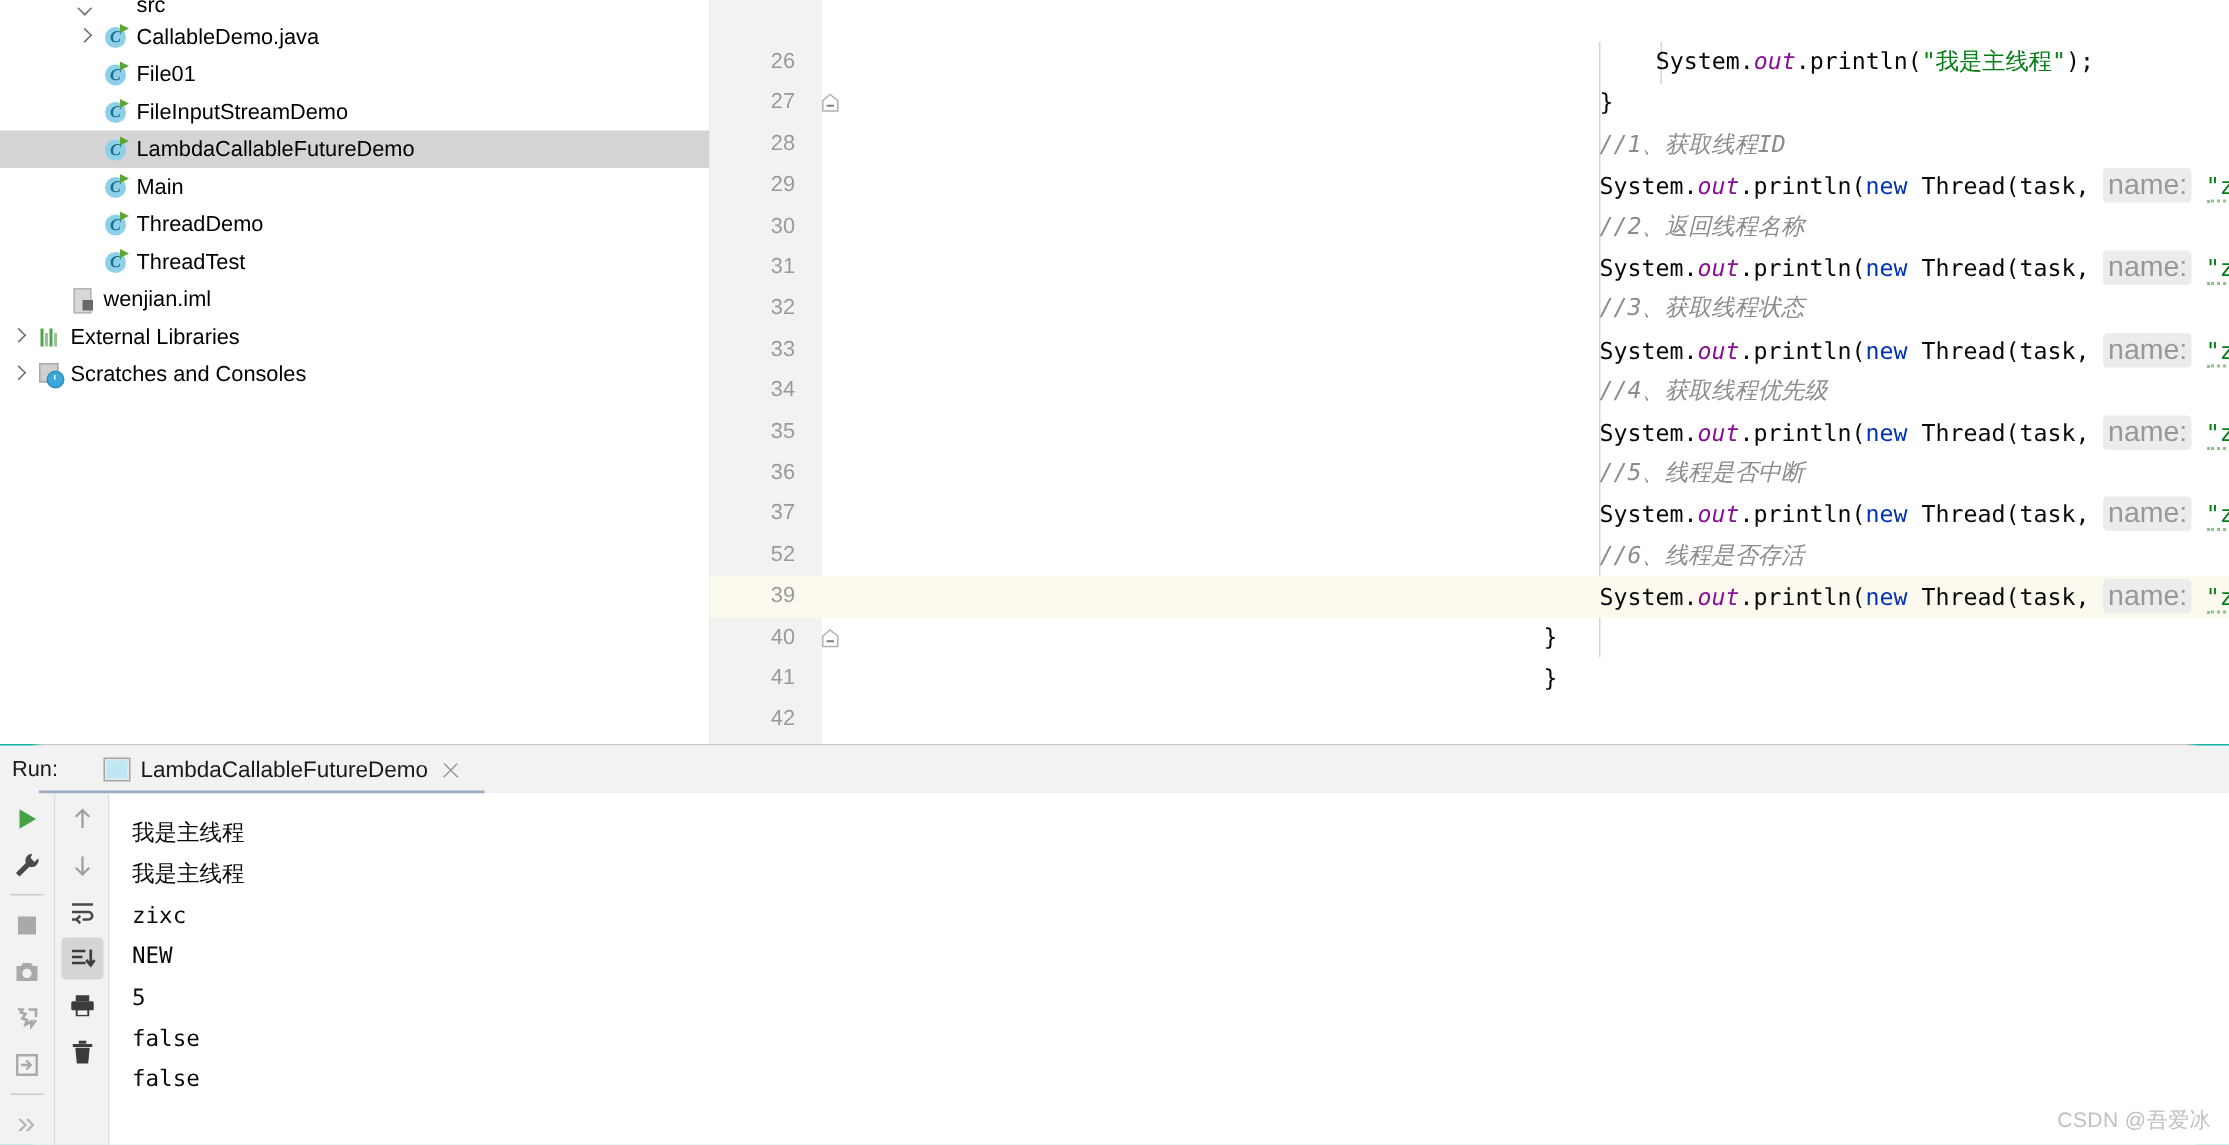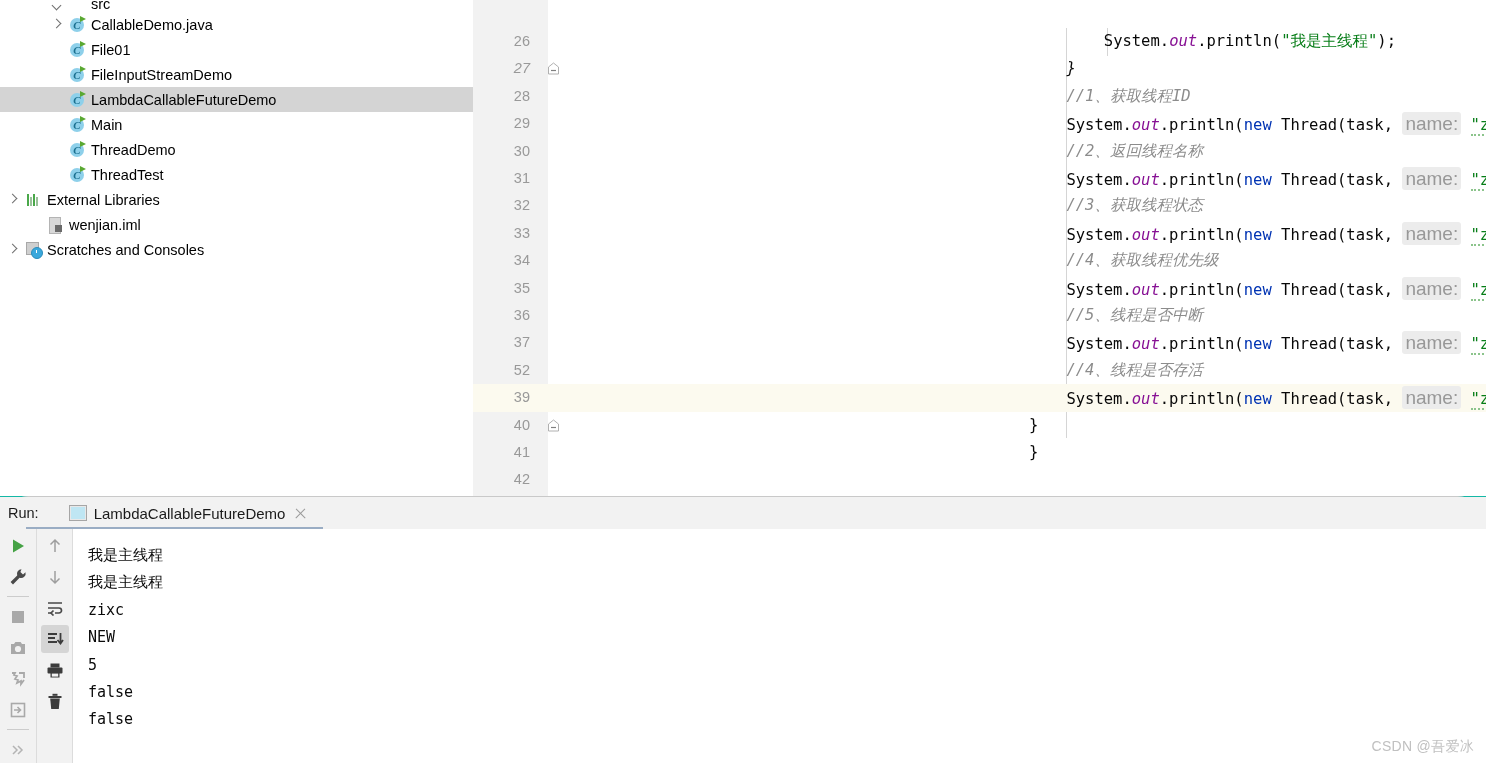--- a/index.html
+++ b/index.html
@@ -391,72 +391,72 @@
         <span style="display: inline-block; width: 52px; flex: 0 0 52px;"></span>
         <span class="arrow " style="margin-right: 6px;"></span>
         <span class="tw-icon ico-class">
           <span class="disc"></span>
           <span class="letter">C</span>
           <span class="tri"></span>
         </span>
         <span class="tree-label">ThreadTest</span>
       </div>
       <div class="tree-row">
+        <span style="display: inline-block; width: 30px; flex: 0 0 30px;"></span>
+        <span class="arrow " style="margin-right: 6px;"></span>
+        <span class="tw-icon ico-iml">
+          <span class="pg"></span>
+          <span class="pin"></span>
+        </span>
+        <span class="tree-label">wenjian.iml</span>
+      </div>
+      <div class="tree-row">
         <span style="display: inline-block; width: 8px; flex: 0 0 8px;"></span>
         <span class="arrow closed" style="margin-right: 6px;"></span>
         <span class="tw-icon ico-lib">
           <i></i>
           <i></i>
           <i></i>
           <i></i>
         </span>
         <span class="tree-label">External Libraries</span>
       </div>
       <div class="tree-row">
-        <span style="display: inline-block; width: 30px; flex: 0 0 30px;"></span>
-        <span class="arrow " style="margin-right: 6px;"></span>
-        <span class="tw-icon ico-iml">
-          <span class="pg"></span>
-          <span class="pin"></span>
-        </span>
-        <span class="tree-label">wenjian.iml</span>
-      </div>
-      <div class="tree-row">
         <span style="display: inline-block; width: 8px; flex: 0 0 8px;"></span>
         <span class="arrow closed" style="margin-right: 6px;"></span>
         <span class="tw-icon ico-scratch">
           <span class="sq"></span>
           <span class="clk"></span>
         </span>
         <span class="tree-label">Scratches and Consoles</span>
       </div>
     </div>
 
   <div id="editor">
     <div id="gutter"></div>
     <div id="fold-strip"></div>
     <div id="code-area">
         <div class="indent-guide" style="left: 593px; top: 0px; height: 410px; background: rgb(213, 213, 213);"></div>
         <div class="indent-guide" style="left: 634px; top: 0px; height: 28px;"></div>
         <div class="code-line" style="position: absolute; left: 0px; top: 0px; width: 1013px;"><span class="ln">26</span><span class="src" style="left: 630.8px;"><span>System.</span><span class="fld">out</span><span>.println(</span><span class="str">"我是主线程"</span><span>);</span></span></div>
-        <div class="code-line" style="position: absolute; left: 0px; top: 27.4px; width: 1013px; font-style: italic;"><span class="ln">27</span><span class="fold-mark" style="top: 7px;"><svg class="ic" width="13" height="13" viewBox="0 0 13 13">
+        <div class="code-line" style="position: absolute; left: 0px; top: 27.4px; width: 1013px;"><span class="ln">27</span><span class="fold-mark" style="top: 7px;"><svg class="ic" width="13" height="13" viewBox="0 0 13 13">
               <path d="M6.5 1 L11.5 5 L11.5 12 L1.5 12 L1.5 5 Z" fill="#ffffff" stroke="#b0b0b0" stroke-width="1"></path>
               <line x1="4" y1="8.5" x2="9" y2="8.5" stroke="#808080" stroke-width="1.2"></line>
             </svg></span><span class="src" style="left: 593.4px;"><span>}</span></span></div>
         <div class="code-line" style="position: absolute; left: 0px; top: 54.8px; width: 1013px;"><span class="ln">28</span><span class="src" style="left: 593.4px;"><span class="cmt">//1、获取线程ID</span></span></div>
         <div class="code-line" style="position: absolute; left: 0px; top: 82.2px; width: 1013px;"><span class="ln">29</span><span class="src" style="left: 593.4px;"><span>System.</span><span class="fld">out</span><span>.println(</span><span class="kw">new</span><span> Thread(task, </span><span class="hint">name:</span><span> </span><span class="str squiggle">"zixc"</span></span></div>
         <div class="code-line" style="position: absolute; left: 0px; top: 109.6px; width: 1013px;"><span class="ln">30</span><span class="src" style="left: 593.4px;"><span class="cmt">//2、返回线程名称</span></span></div>
         <div class="code-line" style="position: absolute; left: 0px; top: 137px; width: 1013px;"><span class="ln">31</span><span class="src" style="left: 593.4px;"><span>System.</span><span class="fld">out</span><span>.println(</span><span class="kw">new</span><span> Thread(task, </span><span class="hint">name:</span><span> </span><span class="str squiggle">"zixc"</span></span></div>
         <div class="code-line" style="position: absolute; left: 0px; top: 164.4px; width: 1013px;"><span class="ln">32</span><span class="src" style="left: 593.4px;"><span class="cmt">//3、获取线程状态</span></span></div>
         <div class="code-line" style="position: absolute; left: 0px; top: 191.8px; width: 1013px;"><span class="ln">33</span><span class="src" style="left: 593.4px;"><span>System.</span><span class="fld">out</span><span>.println(</span><span class="kw">new</span><span> Thread(task, </span><span class="hint">name:</span><span> </span><span class="str squiggle">"zixc"</span></span></div>
         <div class="code-line" style="position: absolute; left: 0px; top: 219.2px; width: 1013px;"><span class="ln">34</span><span class="src" style="left: 593.4px;"><span class="cmt">//4、获取线程优先级</span></span></div>
         <div class="code-line" style="position: absolute; left: 0px; top: 246.6px; width: 1013px;"><span class="ln">35</span><span class="src" style="left: 593.4px;"><span>System.</span><span class="fld">out</span><span>.println(</span><span class="kw">new</span><span> Thread(task, </span><span class="hint">name:</span><span> </span><span class="str squiggle">"zixc"</span></span></div>
         <div class="code-line" style="position: absolute; left: 0px; top: 274px; width: 1013px;"><span class="ln">36</span><span class="src" style="left: 593.4px;"><span class="cmt">//5、线程是否中断</span></span></div>
         <div class="code-line" style="position: absolute; left: 0px; top: 301.4px; width: 1013px;"><span class="ln">37</span><span class="src" style="left: 593.4px;"><span>System.</span><span class="fld">out</span><span>.println(</span><span class="kw">new</span><span> Thread(task, </span><span class="hint">name:</span><span> </span><span class="str squiggle">"zixc"</span></span></div>
-        <div class="code-line" style="position: absolute; left: 0px; top: 328.8px; width: 1013px;"><span class="ln">52</span><span class="src" style="left: 593.4px;"><span class="cmt">//4、线程是否存活</span></span></div>
+        <div class="code-line" style="position: absolute; left: 0px; top: 328.8px; width: 1013px;"><span class="ln">52</span><span class="src" style="left: 593.4px;"><span class="cmt">//6、线程是否存活</span></span></div>
         <div class="code-line current" style="position: absolute; left: 0px; top: 356.2px; width: 1013px;"><span class="ln">39</span><span class="src" style="left: 593.4px;"><span>System.</span><span class="fld">out</span><span>.println(</span><span class="kw">new</span><span> Thread(task, </span><span class="hint">name:</span><span> </span><span class="str squiggle">"zixc"</span></span></div>
         <div class="code-line" style="position: absolute; left: 0px; top: 383.6px; width: 1013px;"><span class="ln">40</span><span class="fold-mark" style="top: 7px;"><svg class="ic" width="13" height="13" viewBox="0 0 13 13">
               <path d="M6.5 1 L11.5 5 L11.5 12 L1.5 12 L1.5 5 Z" fill="#ffffff" stroke="#b0b0b0" stroke-width="1"></path>
               <line x1="4" y1="8.5" x2="9" y2="8.5" stroke="#808080" stroke-width="1.2"></line>
             </svg></span><span class="src" style="left: 556px;"><span>}</span></span></div>
         <div class="code-line" style="position: absolute; left: 0px; top: 411px; width: 1013px;"><span class="ln">41</span><span class="src" style="left: 556px;"><span>}</span></span></div>
         <div class="code-line" style="position: absolute; left: 0px; top: 438.4px; width: 1013px;"><span class="ln">42</span><span class="src" style="left: 556px;"></span></div>
       </div>
   </div>
 

